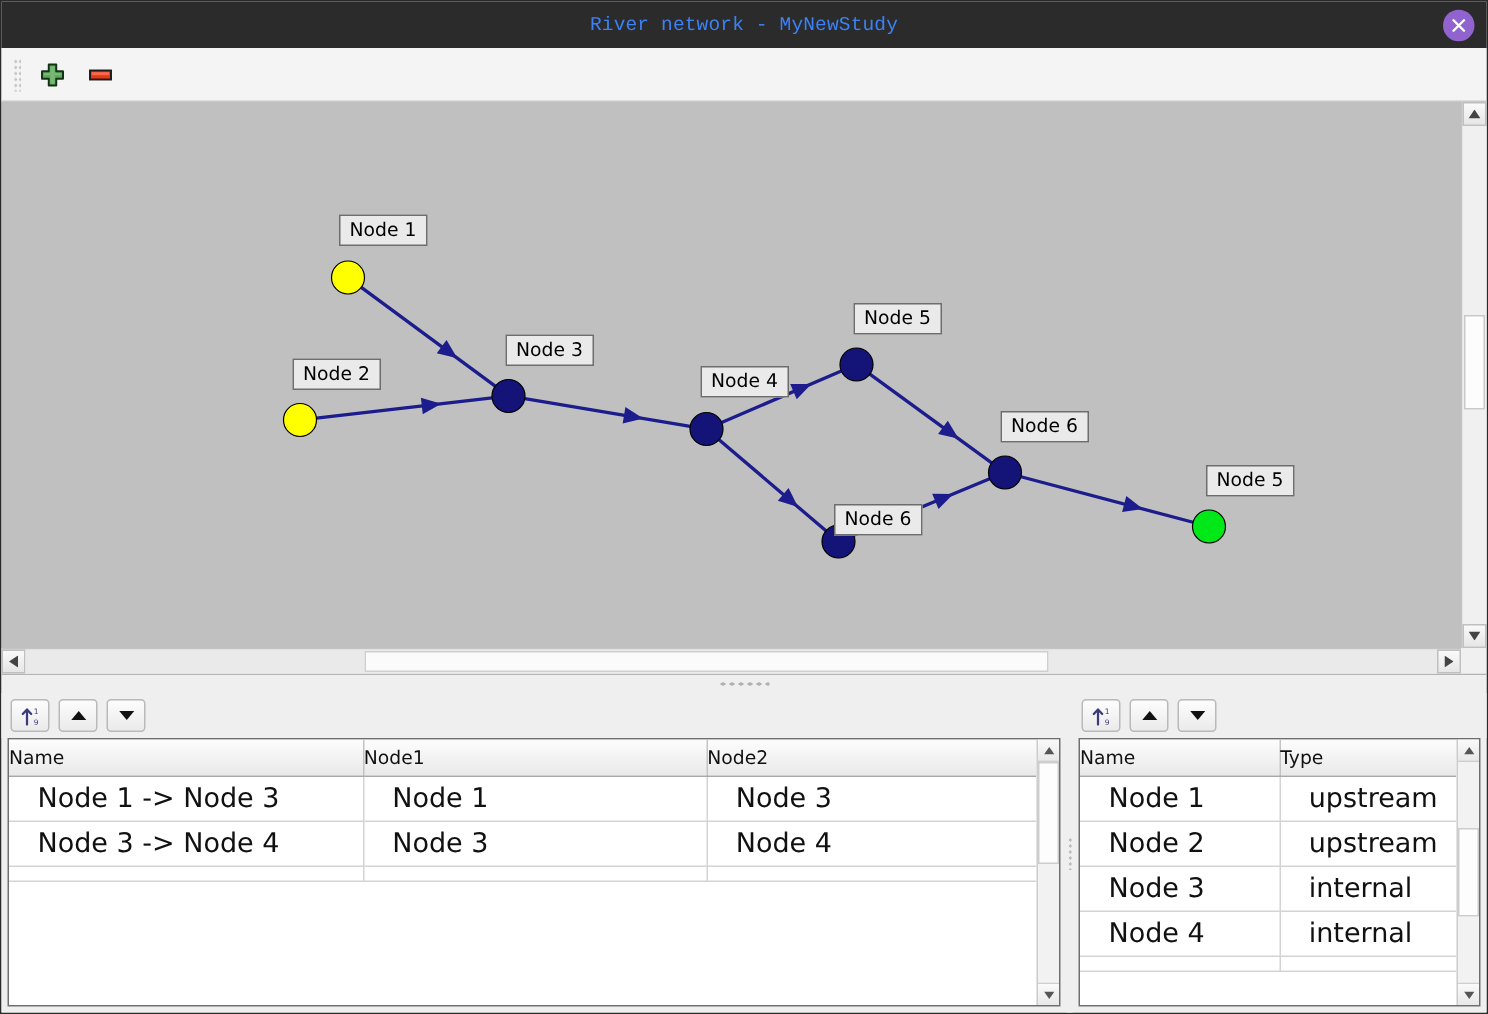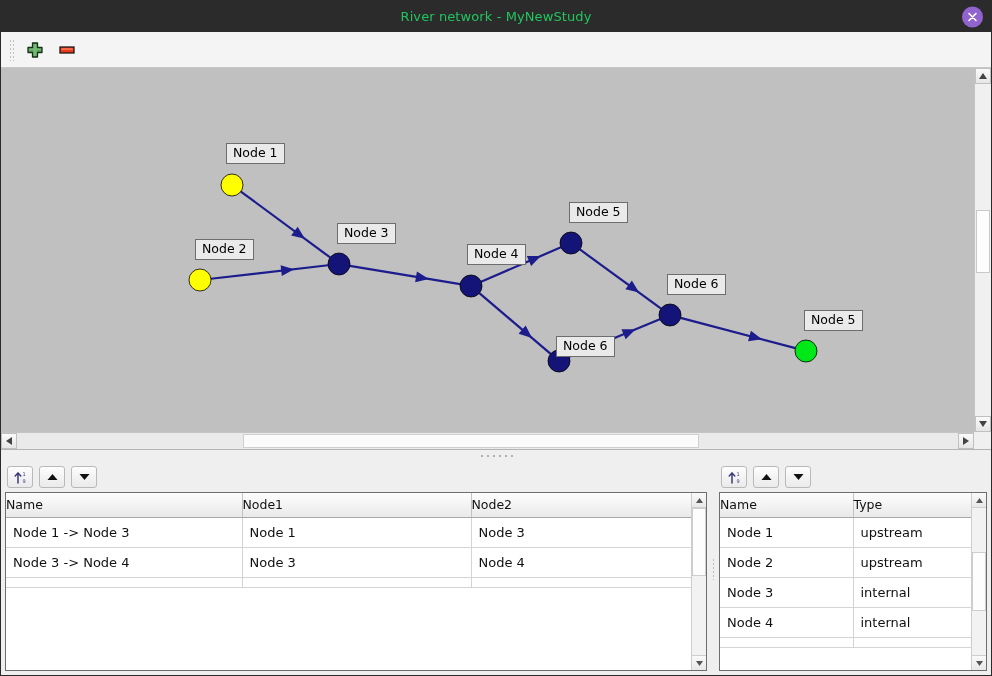--- a/index.html
+++ b/index.html
@@ -18,21 +18,21 @@
   }
 
   
   .titlebar {
     height: 31px; flex: 0 0 31px;
     background: #2b2b2b;
     display: flex; align-items: center; justify-content: center;
     position: relative;
   }
   .titlebar-text {
-    color: #22c55e; font-size: 13px; letter-spacing: .1px;
+    color: #3b82f6; font-size: 13px; letter-spacing: .1px; font-family: Liberation Mono, monospace;
   }
   .close-btn {
     position: absolute; right: 8px; top: 50%; transform: translateY(-50%);
     width: 21px; height: 21px; border-radius: 50%;
     background: #9163ce;
     display: flex; align-items: center; justify-content: center;
     cursor: pointer;
   }
   .close-btn svg { display:block; }
 
@@ -186,23 +186,23 @@
     font-size: 12.5px;
     color: #111;
     height: 24px;
     text-align: left;
   }
   thead th:last-child { border-right: none; }
   tbody td {
     border-right: 1px solid #d4d4d4;
     border-bottom: 1px solid #d4d4d4;
     height: 30px;
-    font-size: 13px;
+    font-size: 18px;
     color: #111;
-    padding: 0 7px;
+    padding: 0 19px;
     background: #fff;
     white-space: nowrap;
     overflow: hidden;
   }
   tbody td:last-child { border-right: none; }
   tbody tr.partial td { height: 10px; }
   .table-filler { flex: 1 1 auto; background:#fff; }
 
   .tbl-vscroll {
     width: 15px; flex: 0 0 15px;

